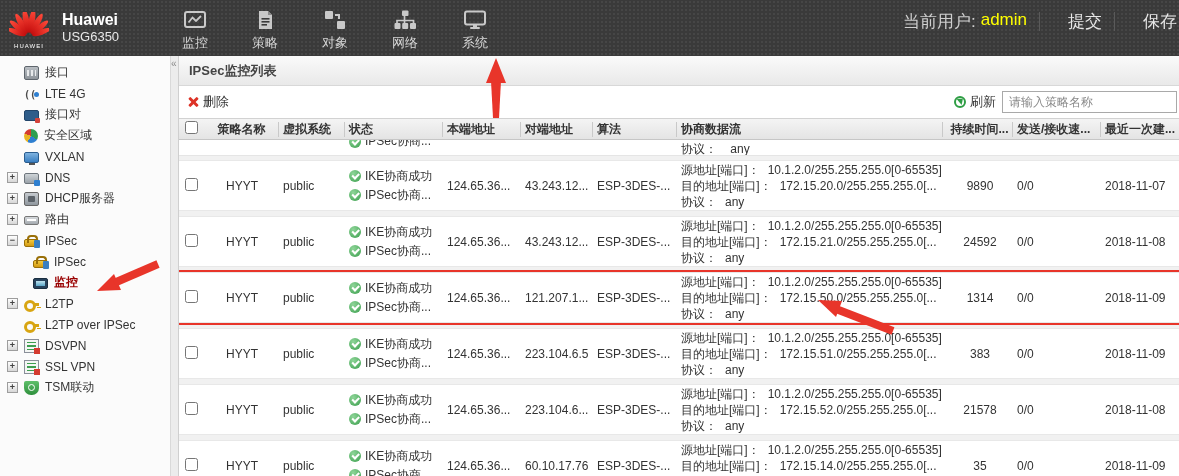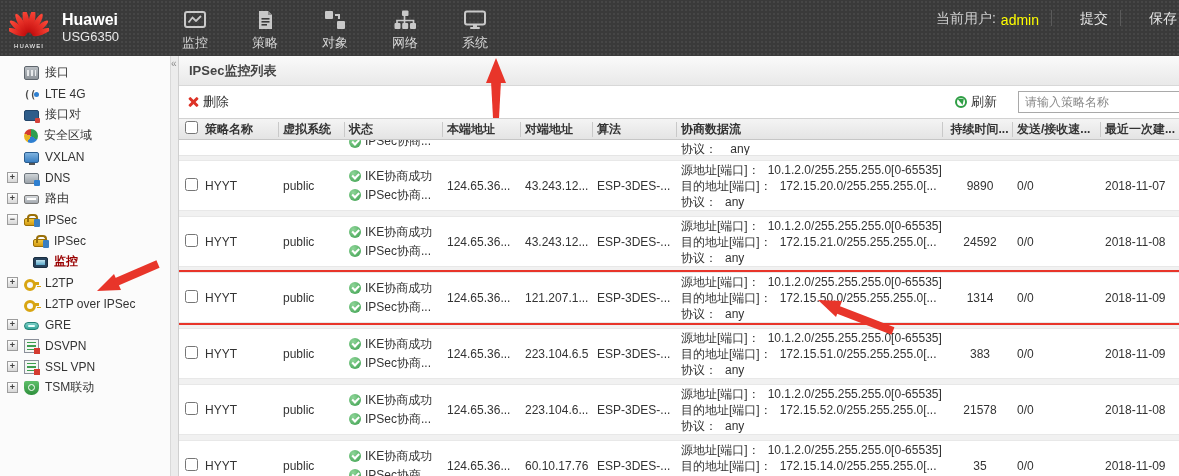--- a/index.html
+++ b/index.html
@@ -13,22 +13,22 @@
             background-size:4px 4px; display:flex; align-items:center; }
   .logo-wrap { width:58px; text-align:center; padding-top:4px; }
   .logo-caption { font-size:6px; letter-spacing:1px; color:#fff; margin-top:-3px; }
   .brand { margin-left:4px; line-height:1.15; }
   .brand-name { color:#fff; font-weight:bold; font-size:16px; }
   .brand-model { color:#e8e8e8; font-size:13px; }
   .topnav { display:flex; margin-left:48px; gap:14px; }
   .nav-item { width:56px; text-align:center; cursor:pointer; padding-top:4px; }
   .nav-icon { height:24px; display:flex; align-items:center; justify-content:center; }
   .nav-label { font-size:13px; color:#d6d6d6; margin-top:2px; }
-  .userarea { position:absolute; right:2px; top:10px; font-size:14px; color:#cfcfcf;
-              display:flex; align-items:flex-end; }
+  .userarea { position:absolute; right:2px; top:10px; font-size:17px; color:#cfcfcf;
+              display:flex; align-items:flex-start; }
   .uname { color:#ffff00; margin-left:5px; }
   .hact { color:#e6e6e6; margin-left:12px; padding-left:28px; border-left:1px solid #5a5a5a; cursor:pointer; }
 
   
   .bodyrow { display:flex; height:420px; }
   .sidebar { width:170px; background:#fbfbfb; padding-top:6px; overflow:hidden; }
   .divider { width:9px; background:#ececec; border-left:1px solid #d9d9d9;
              border-right:1px solid #cfcfcf; position:relative; }
   .collapse { position:absolute; top:2px; left:0px; font-size:10px; color:#8a8a8a; cursor:pointer; }
   .main { flex:1; display:flex; flex-direction:column; background:#fff; min-width:0; }
@@ -90,41 +90,41 @@
   .sic-doc::before { content:""; position:absolute; left:2px; right:2px; top:2px; height:8px;
      background:repeating-linear-gradient(0deg,#3e9e4f 0 1.5px,transparent 1.5px 3.5px); }
   .sic-doc::after { content:""; position:absolute; right:-2px; bottom:-2px; width:6px; height:6px; background:#d43b2f; }
   .sic-shield { background:linear-gradient(#5fc06a,#2e8f3c); border-radius:2px 2px 7px 7px; }
   .sic-shield::after { content:""; position:absolute; left:4px; top:3px; width:5px; height:5px;
      border:1.5px solid #fff; border-radius:50%; }
 
   
   .panel-title { height:30px; line-height:30px; padding-left:10px; font-size:13px; font-weight:bold;
      color:#444; background:linear-gradient(#fafafa,#e9e9e9); border-bottom:1px solid #d8d8d8; }
-  .toolbar { height:32px; display:flex; align-items:center; padding:0 0 0 8px; background:#fff; }
+  .toolbar { height:32px; display:flex; align-items:center; padding:0 16px 0 8px; background:#fff; }
   .btn-del { display:flex; align-items:center; gap:4px; font-size:13px; cursor:pointer; }
   .xicon { position:relative; width:12px; height:12px; display:inline-block; }
   .xicon::before,.xicon::after { content:""; position:absolute; left:5px; top:0; width:3px; height:12px;
      background:#dd3327; border-radius:1px; }
   .xicon::before { transform:rotate(45deg); } .xicon::after { transform:rotate(-45deg); }
-  .tb-right { margin-left:auto; display:flex; align-items:center; gap:21px; }
+  .tb-right { margin-left:auto; display:flex; align-items:center; gap:6px; }
   .btn-refresh { display:flex; align-items:center; gap:4px; font-size:13px; cursor:pointer; }
   .ricon { width:12px; height:12px; border:2px solid #2f9e45; border-radius:50%; position:relative; display:inline-block; }
   .ricon::before { content:""; position:absolute; right:-3px; top:-3px; border:4px solid transparent;
      border-left:5px solid #2f9e45; transform:rotate(-40deg); }
   .search { width:175px; height:22px; border:1px solid #a9a9a9; font-size:12px; padding:0 6px;
      margin-right:-14px; color:#333; }
   .search::placeholder { color:#8a8a8a; }
 
   
   .thead { display:flex; height:22px; align-items:center; background:linear-gradient(#f4f4f4,#e4e4e4);
      border-top:1px solid #d2d2d2; border-bottom:1px solid #c6c6c6; font-size:12px; font-weight:bold; }
   .hc { padding-left:4px; white-space:nowrap; overflow:hidden; border-right:1px solid #c9c9c9; height:15px; line-height:15px; }
   .hc:last-child { border-right:none; }
-  .w0 { width:22px; flex:none; } .w1 { width:78px; flex:none; } .w2 { width:66px; flex:none; }
+  .w0 { width:22px; flex:none; } .w1 { width:78px; flex:none;text-align:center; } .w2 { width:66px; flex:none; }
   .w3 { width:98px; flex:none; } .w4 { width:78px; flex:none; } .w5 { width:72px; flex:none; }
   .w6 { width:84px; flex:none; } .w7 { width:266px; flex:none; } .w8 { width:70px; flex:none;text-align:center; }
   .w9 { width:88px; flex:none; } .w10 { flex:1; min-width:0; }
   .tbody { flex:1; background:#f1f1f1; overflow:hidden; }
   .partial-row { position:relative; height:16px; background:#fff; overflow:hidden; margin-bottom:4px;
      border-bottom:1px solid #e5e5e5; font-size:12px; }
   .pstat { position:absolute; left:170px; top:-7px; display:flex; align-items:center; gap:4px; color:#333; }
   .pproto { position:absolute; left:502px; top:1px; }
   .pproto .plabel { margin-right:10px; }
   .row { display:flex; background:#fff; height:51px; margin-bottom:5px; border:1px solid #e8e8e8;
@@ -285,20 +285,25 @@
             <span class="sic sic-screen"></span>
             <span class="side-label">VXLAN</span>
           </div>
           <div class="side-item lvl0">
             <span class="exp plus"></span>
             <span class="sic sic-dns"></span>
             <span class="side-label">DNS</span>
           </div>
           <div class="side-item lvl0">
             <span class="exp plus"></span>
+            <span class="sic sic-dhcp"></span>
+            <span class="side-label">DHCP服务器</span>
+          </div>
+          <div class="side-item lvl0">
+            <span class="exp plus"></span>
             <span class="sic sic-route"></span>
             <span class="side-label">路由</span>
           </div>
           <div class="side-item lvl0">
             <span class="exp minus"></span>
             <span class="sic sic-lock"></span>
             <span class="side-label">IPSec</span>
           </div>
           <div class="side-item lvl1">
             <span class="sic sic-lock"></span>
@@ -310,25 +315,20 @@
           </div>
           <div class="side-item lvl0">
             <span class="exp plus"></span>
             <span class="sic sic-key"></span>
             <span class="side-label">L2TP</span>
           </div>
           <div class="side-item lvl0">
             <span class="exp-spacer"></span>
             <span class="sic sic-key"></span>
             <span class="side-label">L2TP over IPSec</span>
-          </div>
-          <div class="side-item lvl0">
-            <span class="exp plus"></span>
-            <span class="sic sic-gre"></span>
-            <span class="side-label">GRE</span>
           </div>
           <div class="side-item lvl0">
             <span class="exp plus"></span>
             <span class="sic sic-doc"></span>
             <span class="side-label">DSVPN</span>
           </div>
           <div class="side-item lvl0">
             <span class="exp plus"></span>
             <span class="sic sic-doc"></span>
             <span class="side-label">SSL VPN</span>

